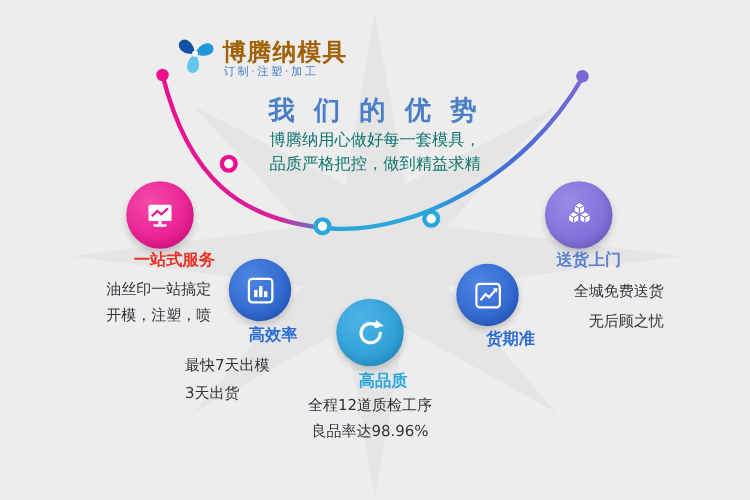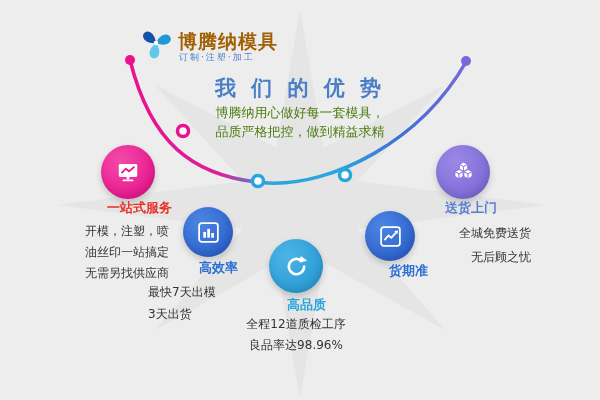--- a/index.html
+++ b/index.html
@@ -11,21 +11,21 @@
   .watermark{position:absolute;left:0;top:0;}
   .curve{position:absolute;left:0;top:0;}
 
   .logo{position:absolute;left:139px;top:26px;width:34px;height:34px;}
   .brand-name{position:absolute;left:178px;top:29px;font-size:19px;font-weight:bold;color:#a16207;letter-spacing:1px;}
   .brand-tagline{position:absolute;left:179px;top:51px;font-size:9px;color:#4a7fc7;letter-spacing:2px;}
 
   .page-title{position:absolute;left:0;top:74px;width:100%;text-align:center;
     font-size:21px;font-weight:600;color:#4a7fc7;letter-spacing:4px;}
   .subtitle{position:absolute;left:0;top:103px;width:100%;text-align:center;
-    font-size:13px;color:#4d7c0f;line-height:19px;}
+    font-size:13px;color:#0f766e;line-height:19px;}
 
   .fcircle{position:absolute;border-radius:50%;display:flex;align-items:center;justify-content:center;
     box-shadow:0 3px 6px rgba(0,0,0,.18), inset -2px -4px 6px rgba(0,0,0,.10);}
   .c1{left:101px;top:145px;width:54px;height:54px;background:radial-gradient(circle at 35% 30%,#f34aa8,#e40786);}
   .c2{left:183px;top:207px;width:50px;height:50px;background:radial-gradient(circle at 35% 30%,#4c86e2,#2257c4);}
   .c3{left:269px;top:239px;width:54px;height:54px;background:radial-gradient(circle at 35% 30%,#4cb4e6,#1f94cf);}
   .c4{left:365px;top:211px;width:50px;height:50px;background:radial-gradient(circle at 35% 30%,#4c86e2,#2257c4);}
   .c5{left:436px;top:145px;width:54px;height:54px;background:radial-gradient(circle at 35% 30%,#9a89e6,#7561d2);}
 
   .f-title{position:absolute;font-size:13px;font-weight:bold;text-align:right;}
@@ -90,23 +90,22 @@
   <div class="fcircle c1">
     <svg viewBox="0 0 24 24" width="26" height="26">
       <rect x="3.5" y="4.5" width="17" height="12" rx="1.2" fill="#ffffff"></rect>
       <polyline points="6,13 10,9 13,11.5 18,7" fill="none" stroke="#e9118c" stroke-width="1.6"></polyline>
       <rect x="10.8" y="16.5" width="2.4" height="2.2" fill="#ffffff"></rect>
       <rect x="7" y="18.9" width="10" height="1.7" rx="0.85" fill="#ffffff"></rect>
     </svg>
   </div>
   <div class="f-title t1">一站式服务</div>
   <div class="f-desc d1">
+    <div>油丝印一站搞定</div>
     <div>开模，注塑，喷</div>
-    <div>油丝印一站搞定</div>
-    <div>无需另找供应商</div>
   </div>
 
   <div class="fcircle c2">
     <svg viewBox="0 0 24 24" width="25" height="25">
       <rect x="3" y="3" width="18" height="18" rx="2.5" fill="none" stroke="#ffffff" stroke-width="1.7"></rect>
       <rect x="7" y="11.5" width="2.6" height="5.5" fill="#ffffff"></rect>
       <rect x="10.8" y="8.5" width="2.6" height="8.5" fill="#ffffff"></rect>
       <rect x="14.6" y="12.5" width="2.6" height="4.5" fill="#ffffff"></rect>
     </svg>
   </div>

